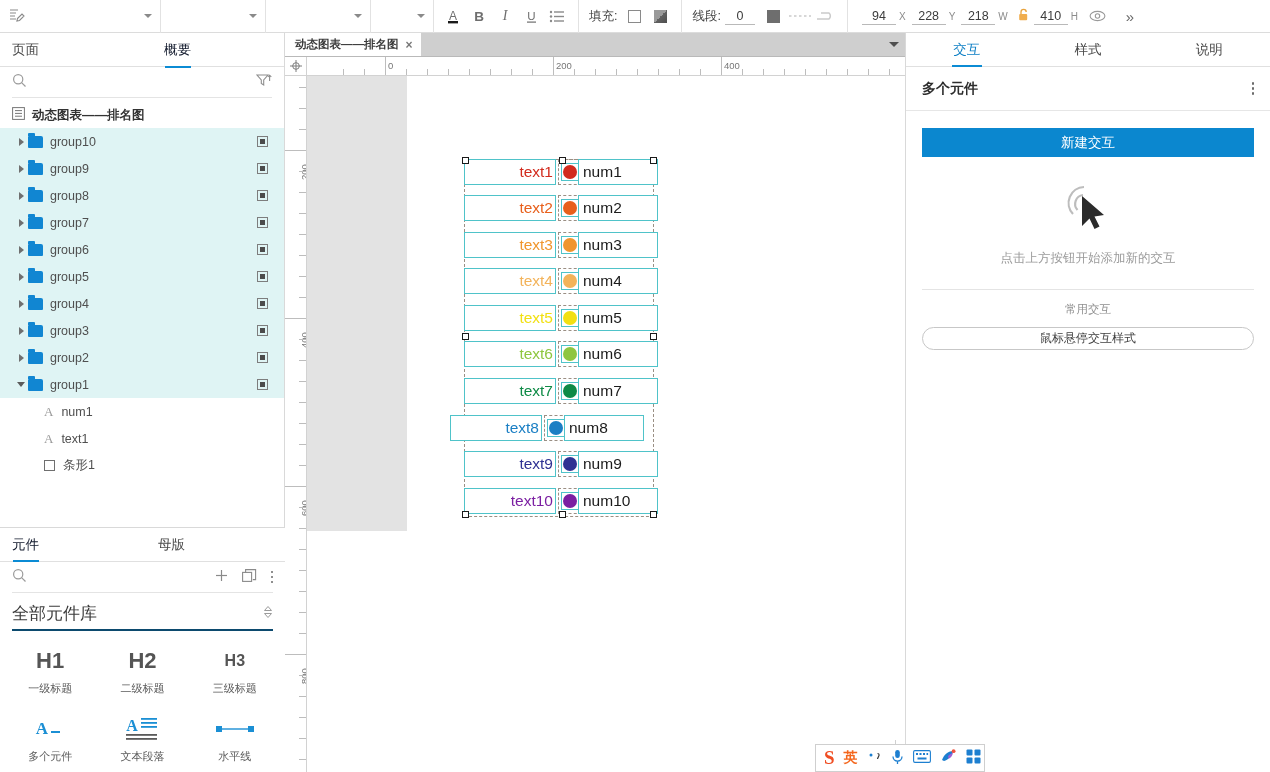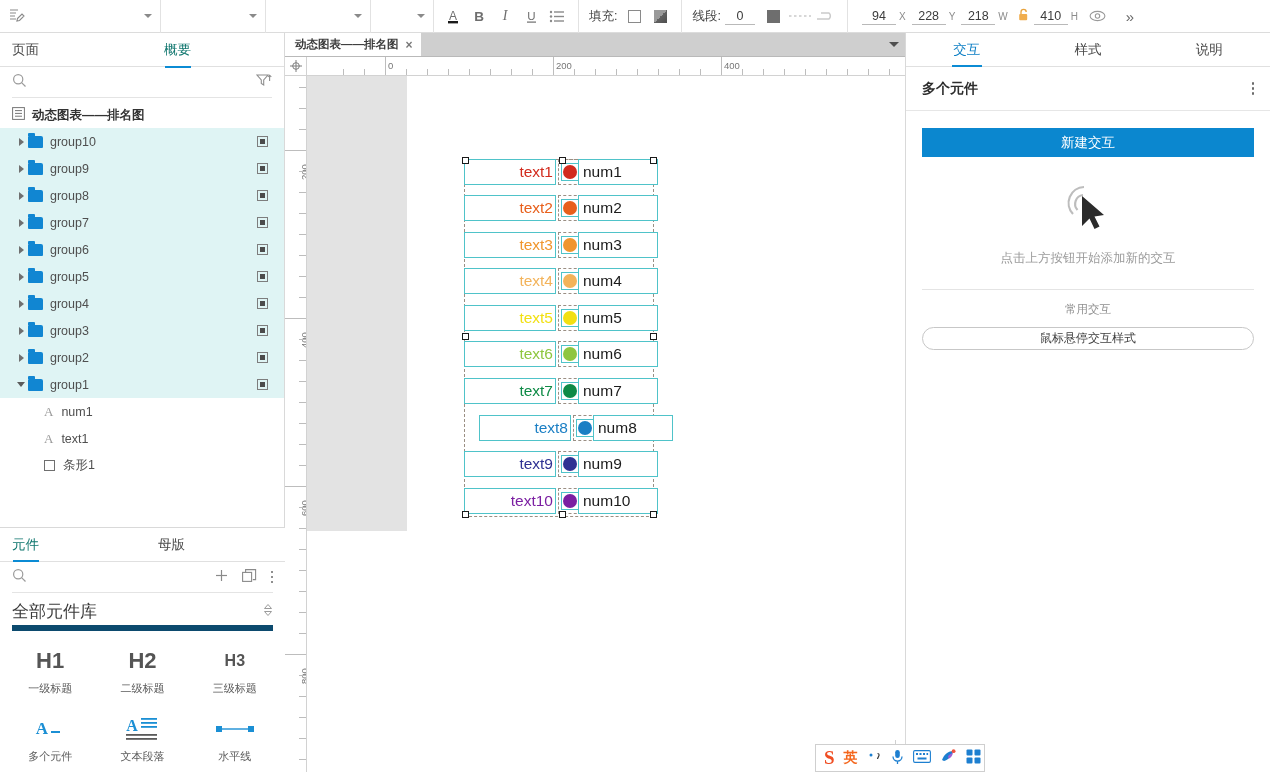--- a/index.html
+++ b/index.html
@@ -47,21 +47,21 @@
     background:#fff; border-right:1px solid #d9d9d9;
   }
   .tabs-row {
     height:34px; display:flex; align-items:stretch; border-bottom:1px solid #e0e0e0;
     position:relative;
   }
   .tab {
     display:flex; align-items:center; justify-content:center; position:relative;
     font-size:13.5px; color:#4a4a4a; cursor:default;
   }
-  .tab.active { color:#0f766e; }
+  .tab.active { color:#0f172a; }
   .tab.active::after {
     content:""; position:absolute; left:50%; transform:translateX(-50%);
     bottom:-1px; width:26px; height:2.5px; background:#0b8bd4;
   }
   .search-row {
     height:31px; margin:0 12px; display:flex; align-items:center;
     justify-content:space-between; border-bottom:1px solid #e4e4e4;
   }
   .tree-root {
     display:flex; align-items:center; gap:7px; height:26px; padding-left:12px;
@@ -83,21 +83,21 @@
   .child-item { display:flex; align-items:center; height:27px; padding-left:44px; font-size:12.5px; color:#4f4f4f; cursor:default;}
   .glyphA { font-family:"Liberation Serif", serif; font-size:13px; color:#9a9a9a; margin-right:8px; }
   .sq-ico { width:11px;height:11px;border:1.3px solid #6f6f6f;margin-right:8px;}
 
   
   .lib-panel { position:absolute; left:0; bottom:0; width:285px; height:245px; background:#fff; border-top:1px solid #d9d9d9;}
   .lib-search { height:31px; margin:0 12px; display:flex; align-items:center; justify-content:space-between; border-bottom:1px solid #e4e4e4;}
   .lib-actions { display:flex; align-items:center; gap:14px; color:#7a7a7a;}
   .lib-select {
     height:34px; margin:4px 12px 0 12px; display:flex; align-items:center;
-    justify-content:space-between; border-bottom:6px solid #0c4a6e;
+    justify-content:space-between; border-bottom:2px solid #0c4a6e;
   }
   .lib-select .v { font-size:17px; color:#3a3a3a;}
   .lib-grid { display:grid; grid-template-columns:repeat(3,1fr); padding:10px 4px 0 4px; }
   .lib-cell { display:flex; flex-direction:column; align-items:center; justify-content:flex-start; height:68px; cursor:default;}
   .lib-ico { height:40px; display:flex; align-items:center; justify-content:center; }
   .h-ico { font-weight:bold; color:#555; font-family:"Liberation Sans",sans-serif; }
   .lib-cap { font-size:11px; color:#5a5a5a; }
 
   
   .canvas-area { position:absolute; left:285px; top:33px; width:620px; height:739px; background:#fff;}
@@ -727,21 +727,21 @@
             </div>
           <div class="dot-wrap">
               <span class="dot-inner">
                 <span class="dot" id="d6" style="background: rgb(14, 138, 70);"></span>
               </span>
             </div>
           <div class="nbox">
               <span>num7</span>
             </div>
         </div>
-        <div class="row" style="left:172px;top:339px;width:190px">
+        <div class="row" style="left:143px;top:339px;width:190px">
           <div class="tbox">
               <span style="color:#1b7fc4">text8</span>
             </div>
           <div class="dot-wrap">
               <span class="dot-inner">
                 <span class="dot" id="d7" style="background: rgb(27, 127, 196);"></span>
               </span>
             </div>
           <div class="nbox">
               <span>num8</span>

